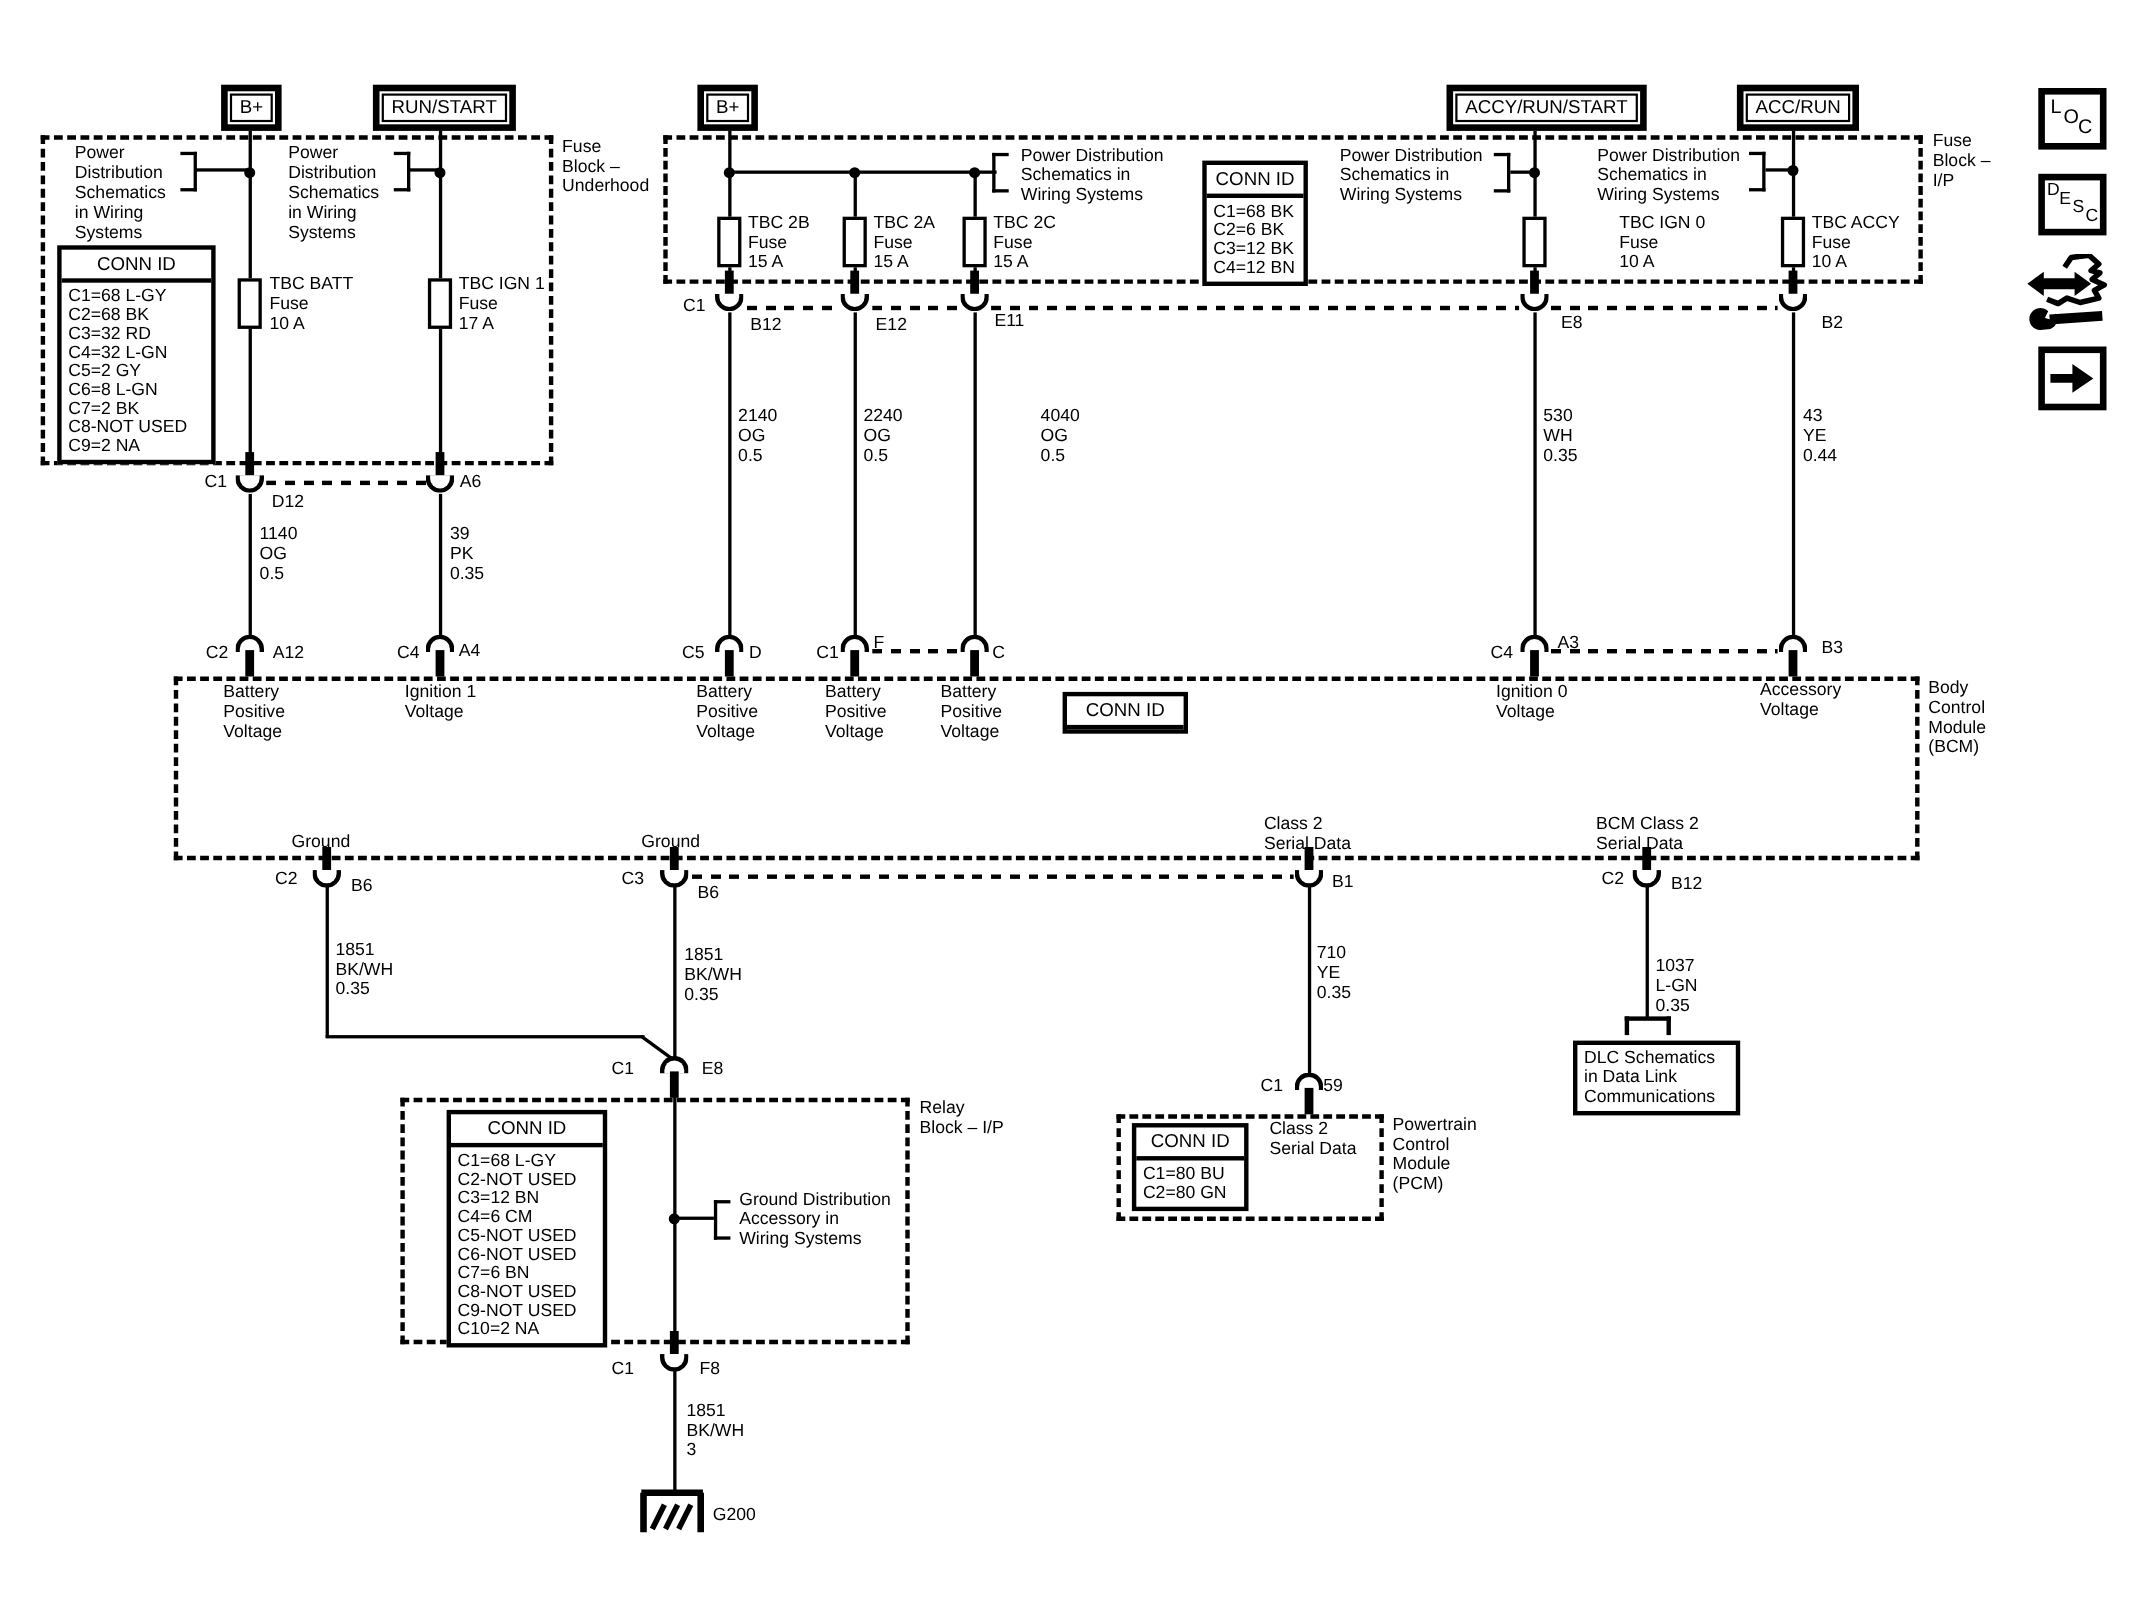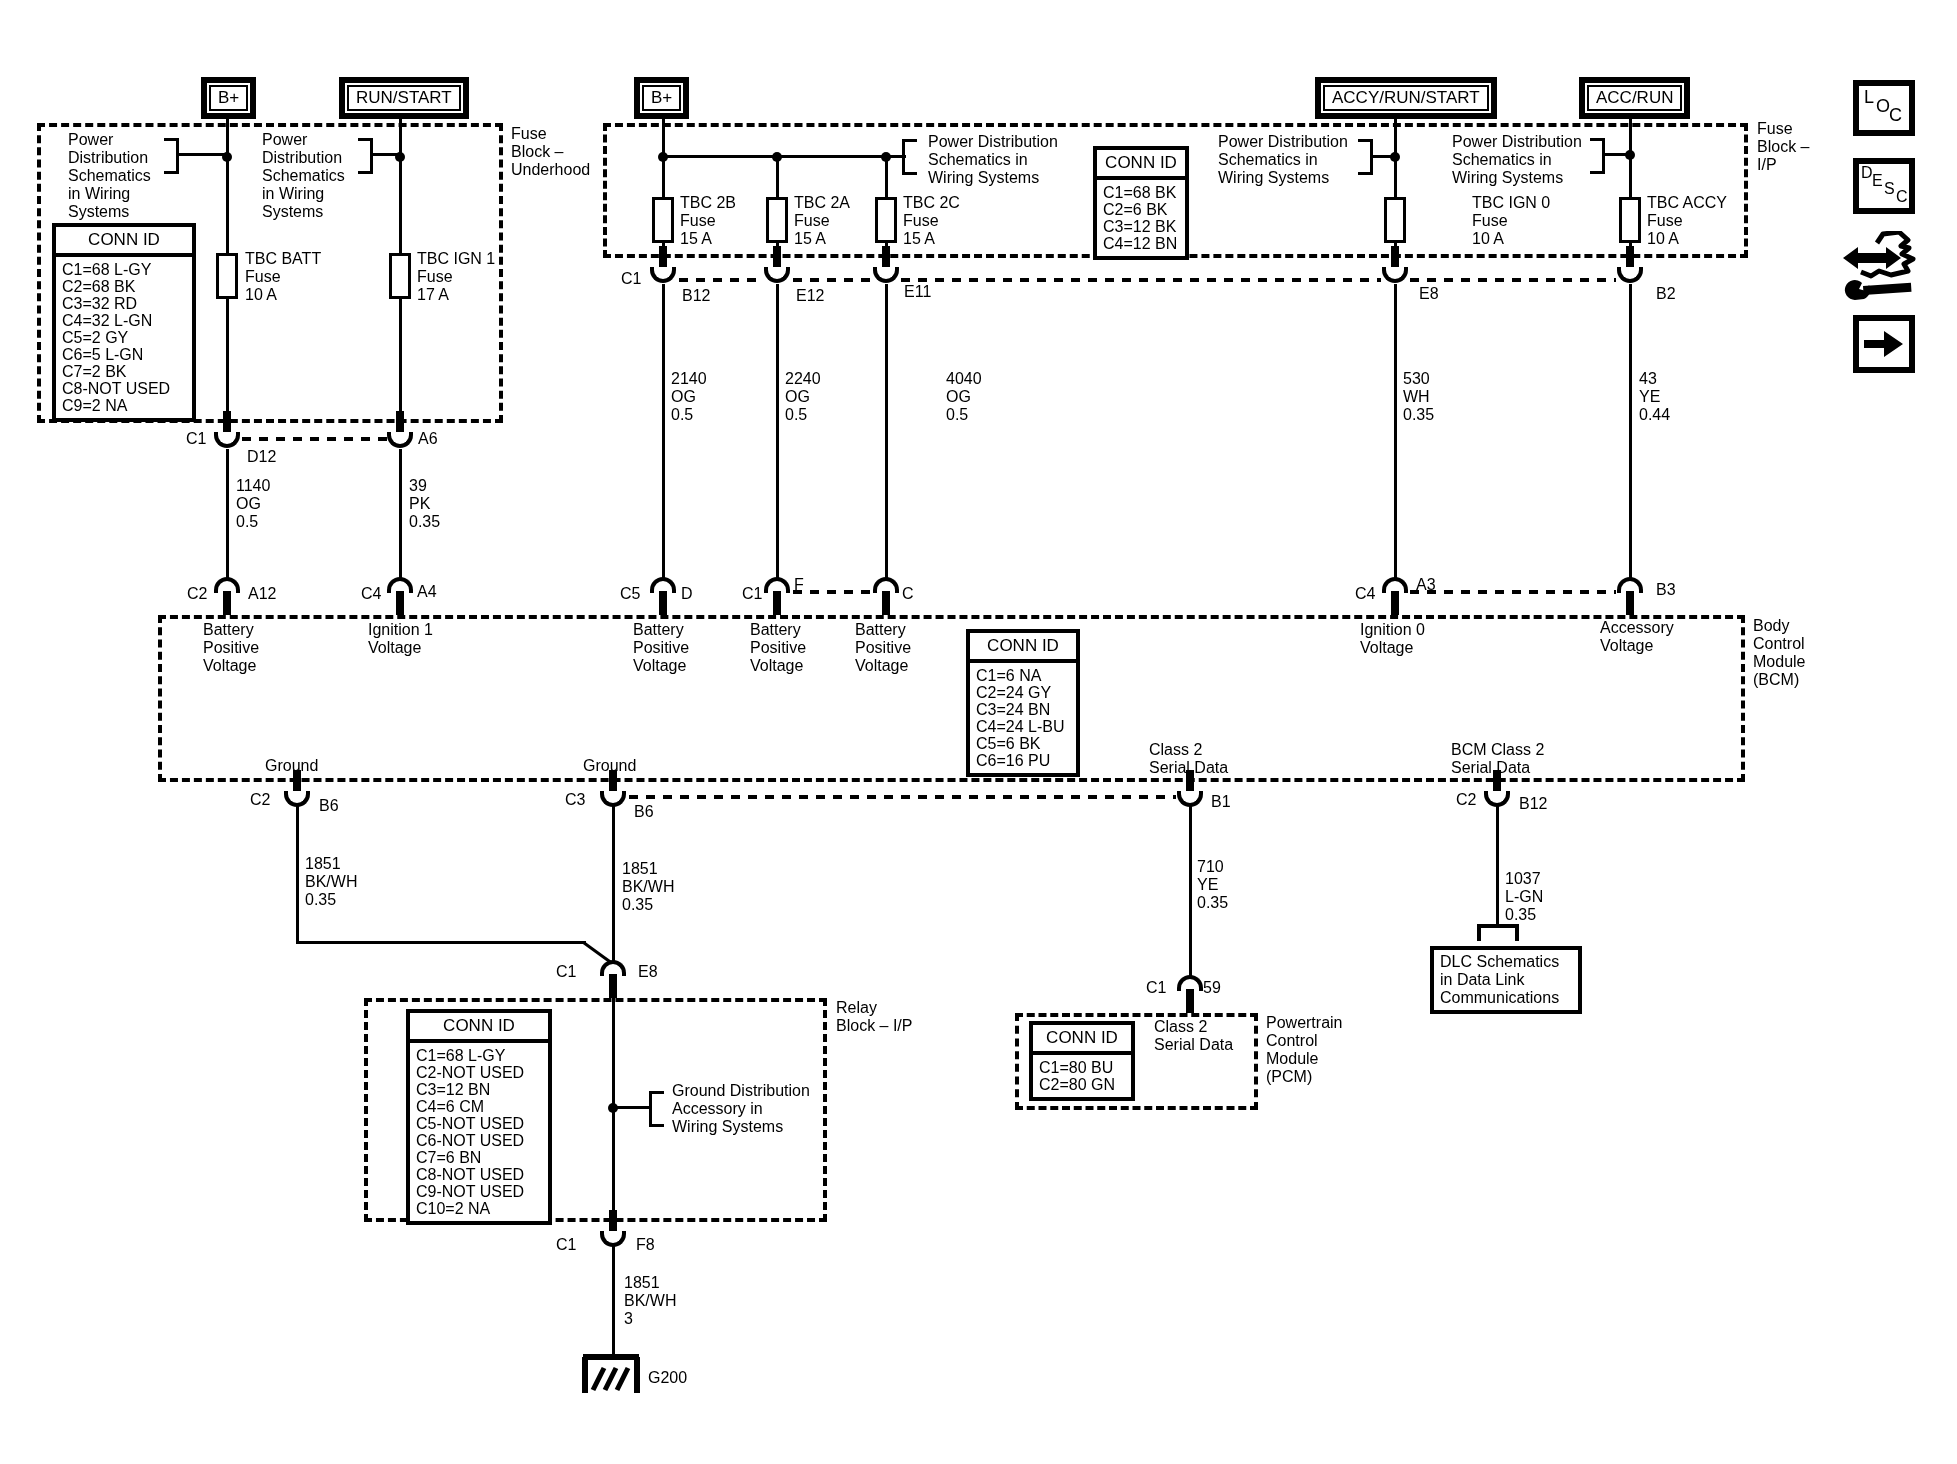--- a/index.html
+++ b/index.html
@@ -343,45 +343,37 @@
 <div class="a" style="left:648px;top:1369px">G200</div>
 
 <div class="a connid" style="left:52px;top:223px;width:136px">
   <div class="connid-title">CONN ID</div>
   <div class="connid-rows">
       <div>C1=68 L-GY</div>
       <div>C2=68 BK</div>
       <div>C3=32 RD</div>
       <div>C4=32 L-GN</div>
       <div>C5=2 GY</div>
-      <div>C6=5 L-GN</div>
+      <div>C6=8 L-GN</div>
       <div>C7=2 BK</div>
       <div>C8-NOT USED</div>
       <div>C9=2 NA</div>
     </div>
 </div>
 <div class="a connid" style="left:1093px;top:146px;width:88px">
   <div class="connid-title">CONN ID</div>
   <div class="connid-rows">
       <div>C1=68 BK</div>
       <div>C2=6 BK</div>
       <div>C3=12 BK</div>
       <div>C4=12 BN</div>
     </div>
 </div>
 <div class="a connid" style="left:966px;top:629px;width:106px">
   <div class="connid-title">CONN ID</div>
-  <div class="connid-rows">
-      <div>C1=6 NA</div>
-      <div>C2=24 GY</div>
-      <div>C3=24 BN</div>
-      <div>C4=24 L-BU</div>
-      <div>C5=6 BK</div>
-      <div>C6=16 PU</div>
-    </div>
 </div>
 <div class="a connid" style="left:1029px;top:1021px;width:98px">
   <div class="connid-title">CONN ID</div>
   <div class="connid-rows">
       <div>C1=80 BU</div>
       <div>C2=80 GN</div>
     </div>
 </div>
 <div class="a connid" style="left:406px;top:1009px;width:138px">
   <div class="connid-title">CONN ID</div>

